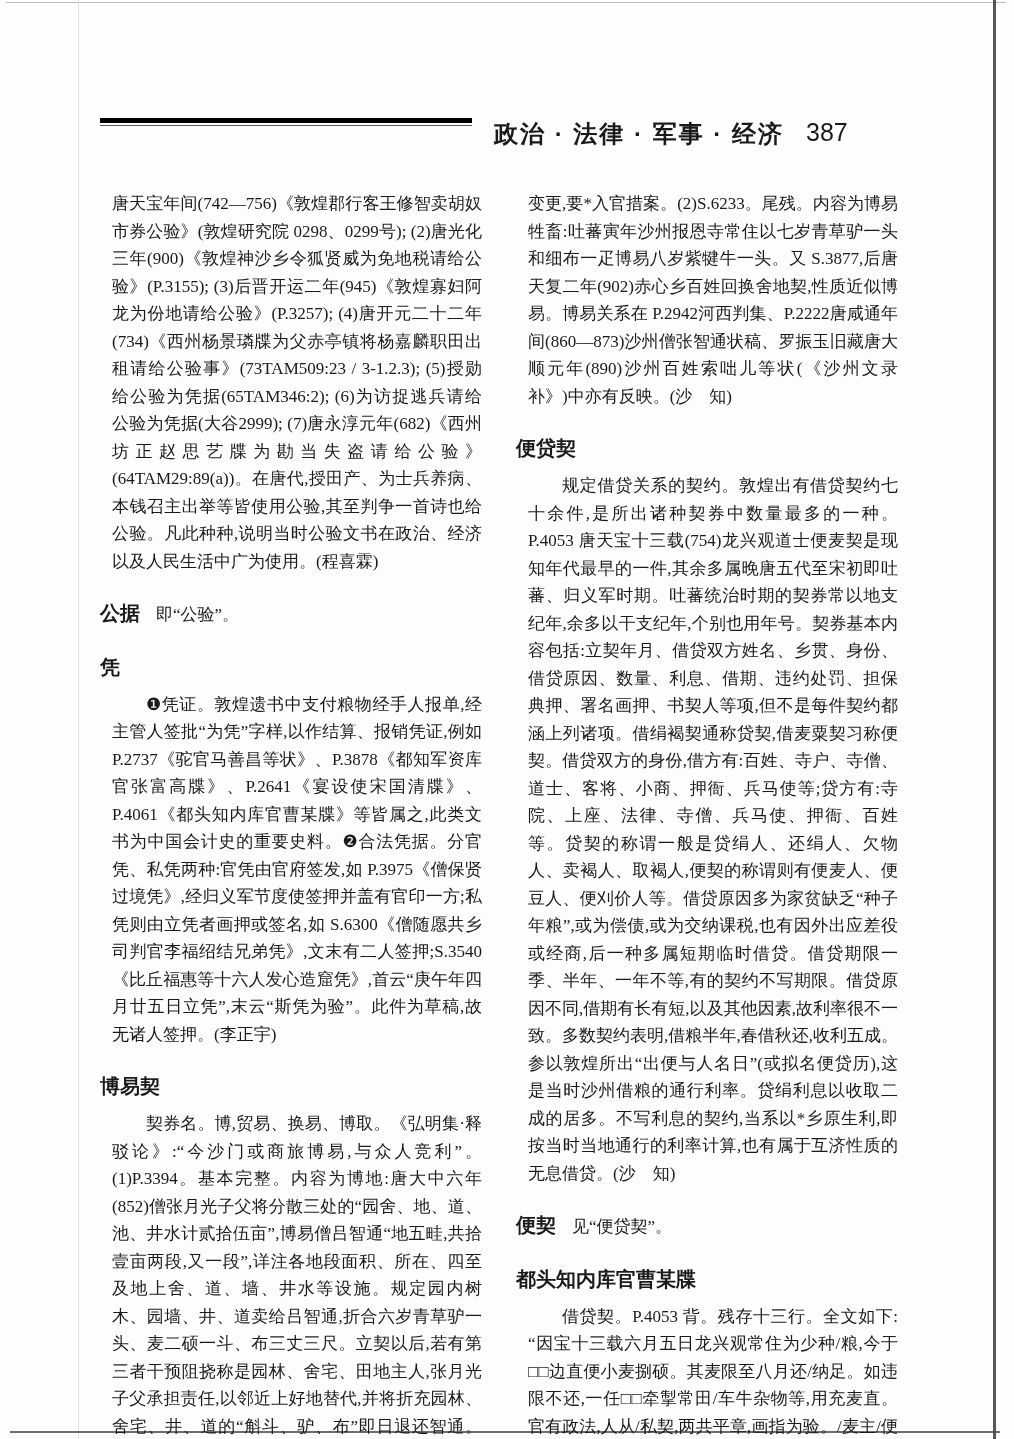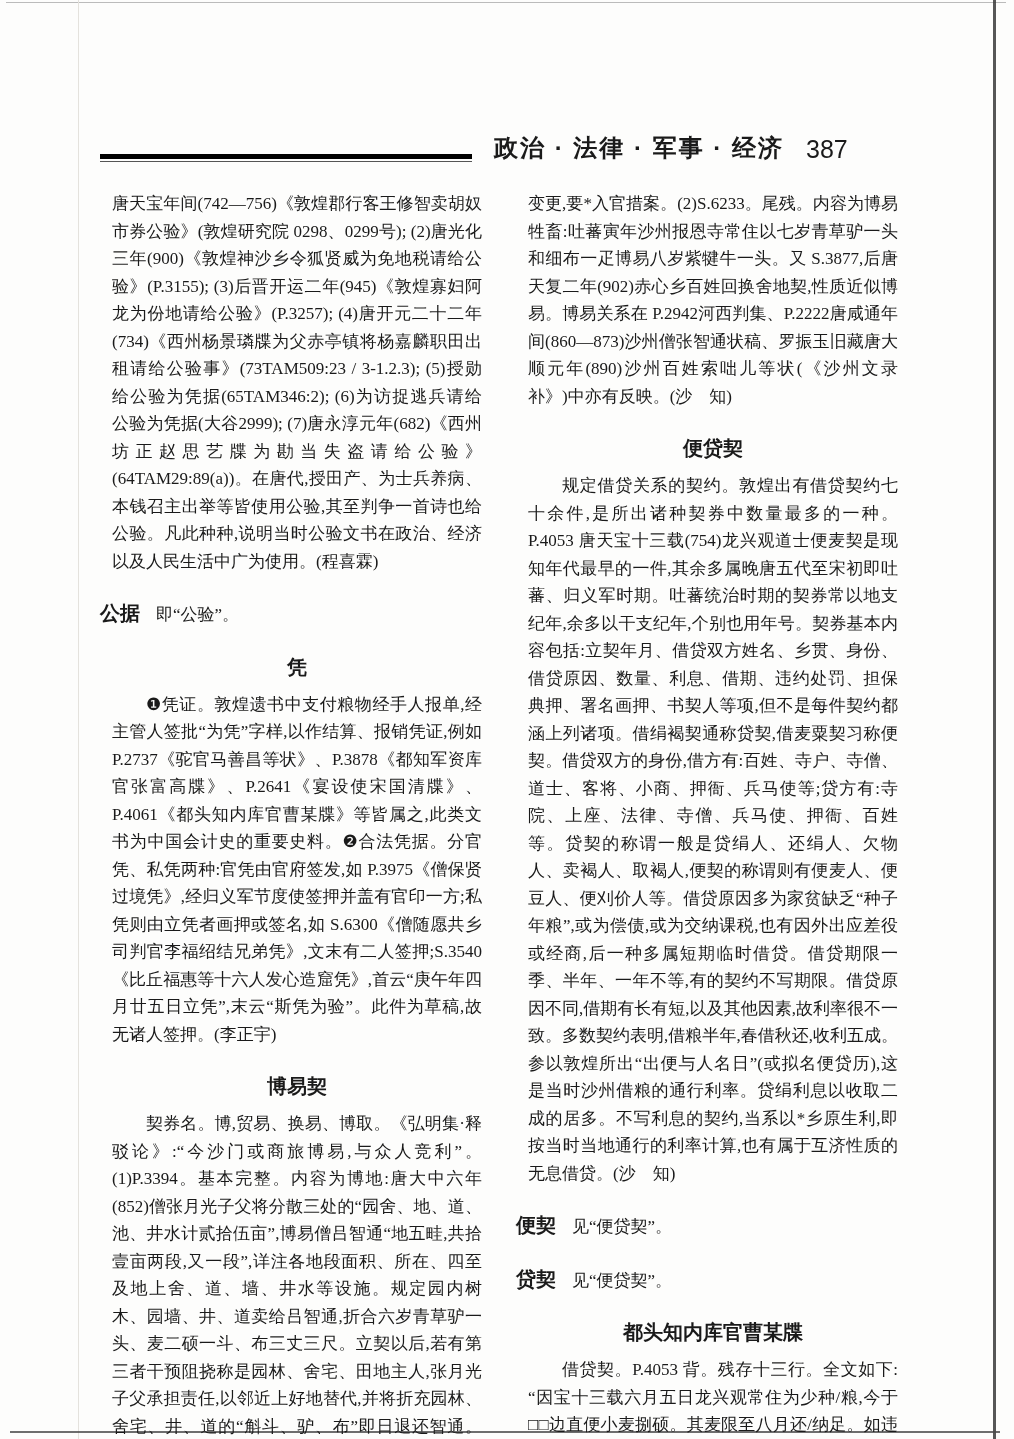--- a/index.html
+++ b/index.html
@@ -36,21 +36,21 @@
 
   .page-inner {
     position: absolute;
     left: 100px; top: 118px;
     width: 810px;
   }
 
   
   .running-head {
     display: flex;
-    align-items: flex-end;
+    align-items: flex-start;
     height: 46px;
     margin-bottom: 14px;
   }
   .head-rule {
     flex: 0 0 372px;
     height: 10px;
     background: linear-gradient(#000 0 5px, transparent 5px 7px, #555 7px 8px, transparent 8px);
   }
   .head-title {
     font-family: "Liberation Sans", "DejaVu Sans", sans-serif;
@@ -101,21 +101,21 @@
   }
 
   
   .entry-head {
     font-family: "Liberation Sans", "DejaVu Sans", sans-serif;
     font-weight: bold;
     font-size: 20px;
     line-height: 24px;
     margin-top: 26px;
     margin-bottom: 8px;
-    text-align: center;
+    text-align: left;
   }
 </style>
 </head>
 <body>
 
 <div class="scan-canvas">
 
   <div class="edge-top"></div>
   <div class="edge-left"></div>
   <div class="edge-right"></div>
@@ -162,23 +162,20 @@
 
         <div class="entry-head">便贷契</div>
         <p class="para-body">
           <span>规定借贷关系的契约。敦煌出有借贷契约七十余件,是所出诸种契券中数量最多的一种。P.4053 唐天宝十三载(754)龙兴观道士便麦契是现知年代最早的一件,其余多属晚唐五代至宋初即吐蕃、归义军时期。吐蕃统治时期的契券常以地支纪年,余多以干支纪年,个别也用年号。契券基本内容包括:立契年月、借贷双方姓名、乡贯、身份、借贷原因、数量、利息、借期、违约处罚、担保典押、署名画押、书契人等项,但不是每件契约都涵上列诸项。借绢褐契通称贷契,借麦粟契习称便契。借贷双方的身份,借方有:百姓、寺户、寺僧、道士、客将、小商、押衙、兵马使等;贷方有:寺院、上座、法律、寺僧、兵马使、押衙、百姓等。贷契的称谓一般是贷绢人、还绢人、欠物人、卖褐人、取褐人,便契的称谓则有便麦人、便豆人、便刈价人等。借贷原因多为家贫缺乏“种子年粮”,或为偿债,或为交纳课税,也有因外出应差役或经商,后一种多属短期临时借贷。借贷期限一季、半年、一年不等,有的契约不写期限。借贷原因不同,借期有长有短,以及其他因素,故利率很不一致。多数契约表明,借粮半年,春借秋还,收利五成。参以敦煌所出“出便与人名日”(或拟名便贷历),这是当时沙州借粮的通行利率。贷绢利息以收取二成的居多。不写利息的契约,当系以*乡原生利,即按当时当地通行的利率计算,也有属于互济性质的无息借贷。</span><span class="attrib">(沙　知)</span>
         </p>
 
         <div class="entry-short">
           <span class="term">便契</span><span>见“便贷契”。</span>
         </div>
 
-        <div class="entry-short">
-          <span class="term">贷契</span><span>见“便贷契”。</span>
-        </div>
 
         <div class="entry-head">都头知内库官曹某牒</div>
         <p class="para-body">
           <span>借贷契。P.4053 背。残存十三行。全文如下:“因宝十三载六月五日龙兴观常住为少种/粮,今于□□边直便小麦捌硕。其麦限至八月还/纳足。如违限不还,一任□□牵掣常田/车牛杂物等,用充麦直。官有政法,人从/私契,两共平章,画指为验。/麦主/便麦人龙兴观道士杨神[岳]/保人道士氾志灯载卅五/保人/保人/紫极宫道士贺通□/[龙]兴观杨[神]岳/还。恐人尢信,故”。这是已知的敦煌文献中最早的契约文书。敦煌契约文书与寺院相连者不乏其例,有关道观者罕见。契中便人为龙兴观道</span>
         </p>
 
       </div>
     </div>
   </div>
 </div>

